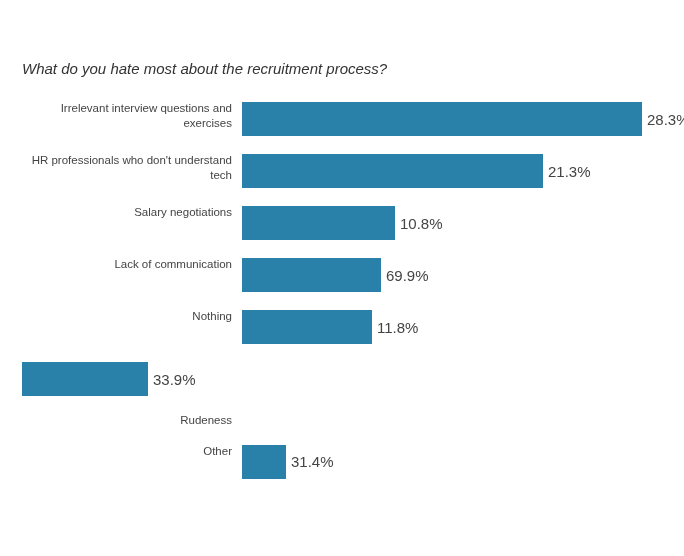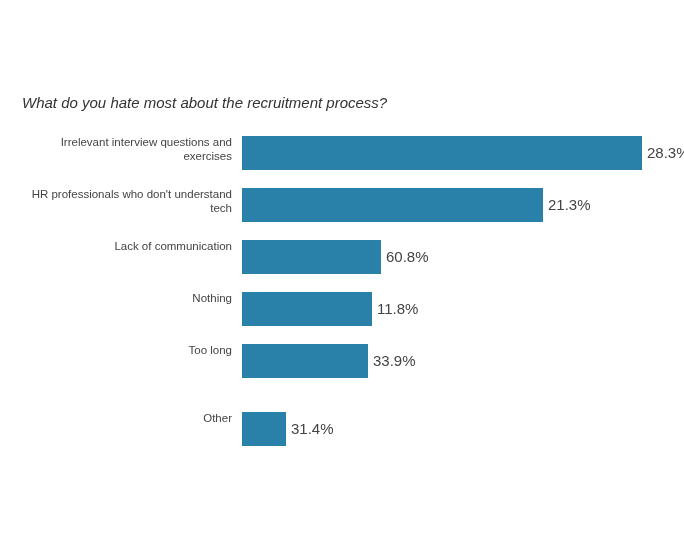--- a/index.html
+++ b/index.html
@@ -74,41 +74,48 @@
         </div>
       </div>
       <div class="bar-row">
         <div class="bar-label">HR professionals who don't understand tech</div>
         <div class="bar-track">
           <div class="bar-fill" style="width: 301px; background: rgb(41, 128, 168);"></div>
           <span class="bar-value">21.3%</span>
         </div>
       </div>
       <div class="bar-row">
+        <div class="bar-label">Salary negotiations</div>
+        <div class="bar-track">
+          <div class="bar-fill" style="width: 153px; background: rgb(41, 128, 168);"></div>
+          <span class="bar-value">10.8%</span>
+        </div>
+      </div>
+      <div class="bar-row">
         <div class="bar-label">Lack of communication</div>
         <div class="bar-track">
           <div class="bar-fill" style="width: 139px; background: rgb(41, 128, 168);"></div>
-          <span class="bar-value">60.8%</span>
+          <span class="bar-value">69.9%</span>
         </div>
       </div>
       <div class="bar-row">
         <div class="bar-label">Nothing</div>
         <div class="bar-track">
           <div class="bar-fill" style="width: 130px; background: rgb(41, 128, 168);"></div>
           <span class="bar-value">11.8%</span>
         </div>
       </div>
       <div class="bar-row">
-        <div class="bar-label">Too long</div>
         <div class="bar-track">
           <div class="bar-fill" style="width: 126px; background: rgb(41, 128, 168);"></div>
           <span class="bar-value">33.9%</span>
         </div>
       </div>
       <div class="bar-row">
+        <div class="bar-label">Rudeness</div>
       </div>
       <div class="bar-row">
         <div class="bar-label">Other</div>
         <div class="bar-track">
           <div class="bar-fill" style="width: 44px; background: rgb(41, 128, 168);"></div>
           <span class="bar-value">31.4%</span>
         </div>
       </div>
     </div>
 </div>

